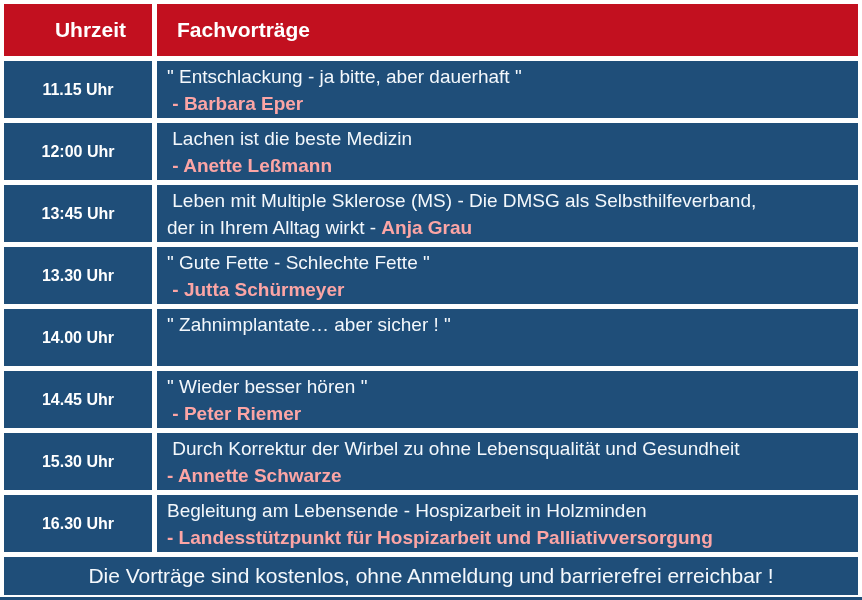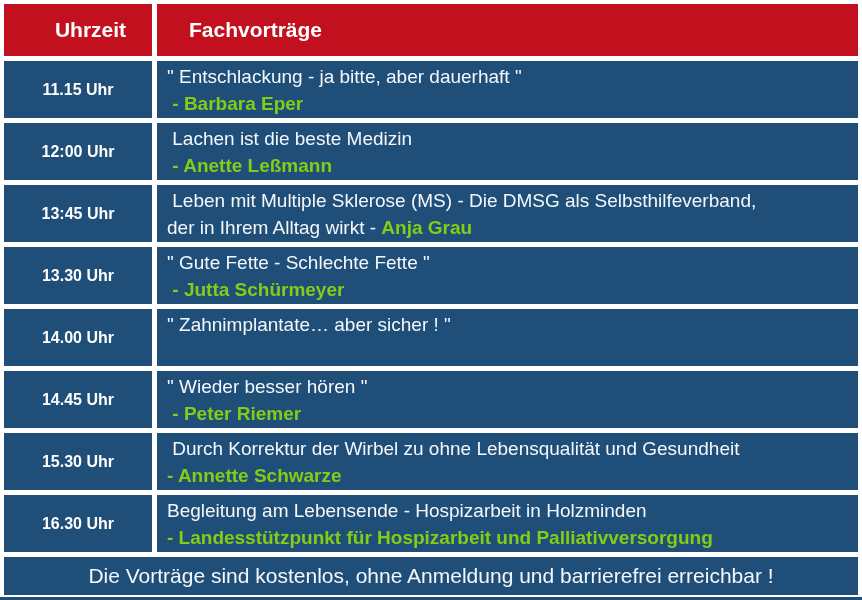--- a/index.html
+++ b/index.html
@@ -22,40 +22,40 @@
   .hdr {
     background: #C2101F;
     color: #ffffff;
     font-weight: bold;
     font-size: 21px;
     display: flex;
     align-items: center;
     padding-left: 25px;
   }
   .hdr-time { justify-content: center; }
-  .hdr-topic { padding-left: 32px; }
+  .hdr-topic { padding-left: 20px; }
   .time {
     background: #1F4E79;
     color: #ffffff;
     font-weight: bold;
     font-size: 16px;
     display: flex;
     align-items: center;
     justify-content: center;
   }
   .content {
     background: #1F4E79;
     color: #F4F8FC;
     font-size: 19px;
     line-height: 27px;
     padding: 2px 8px 0 10px;
     overflow: hidden;
   }
   .content .l1, .content .l2 { white-space: pre-wrap; }
-  .content .l2 b { color: #84cc16; }
+  .content .l2 b { color: #fca5a5; }
   .footer {
     grid-column: 1 / -1;
     background: #1F4E79;
     color: #F4F8FC;
     font-size: 21px;
     display: flex;
     align-items: center;
     justify-content: center;
   }
   .bottom-bar {

